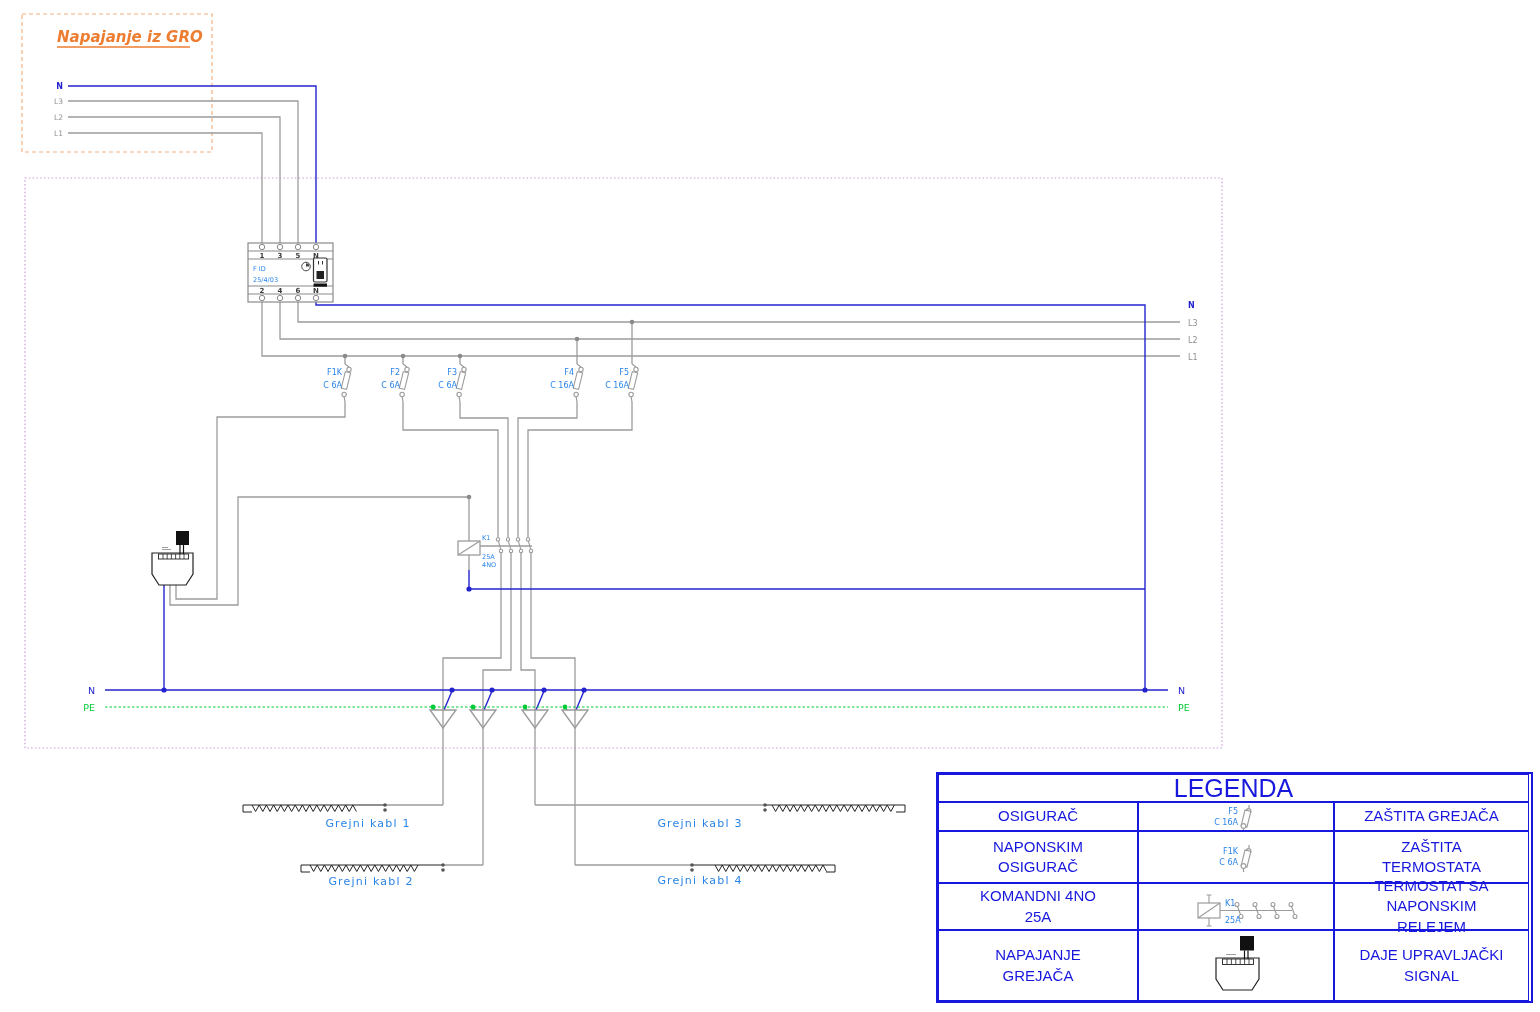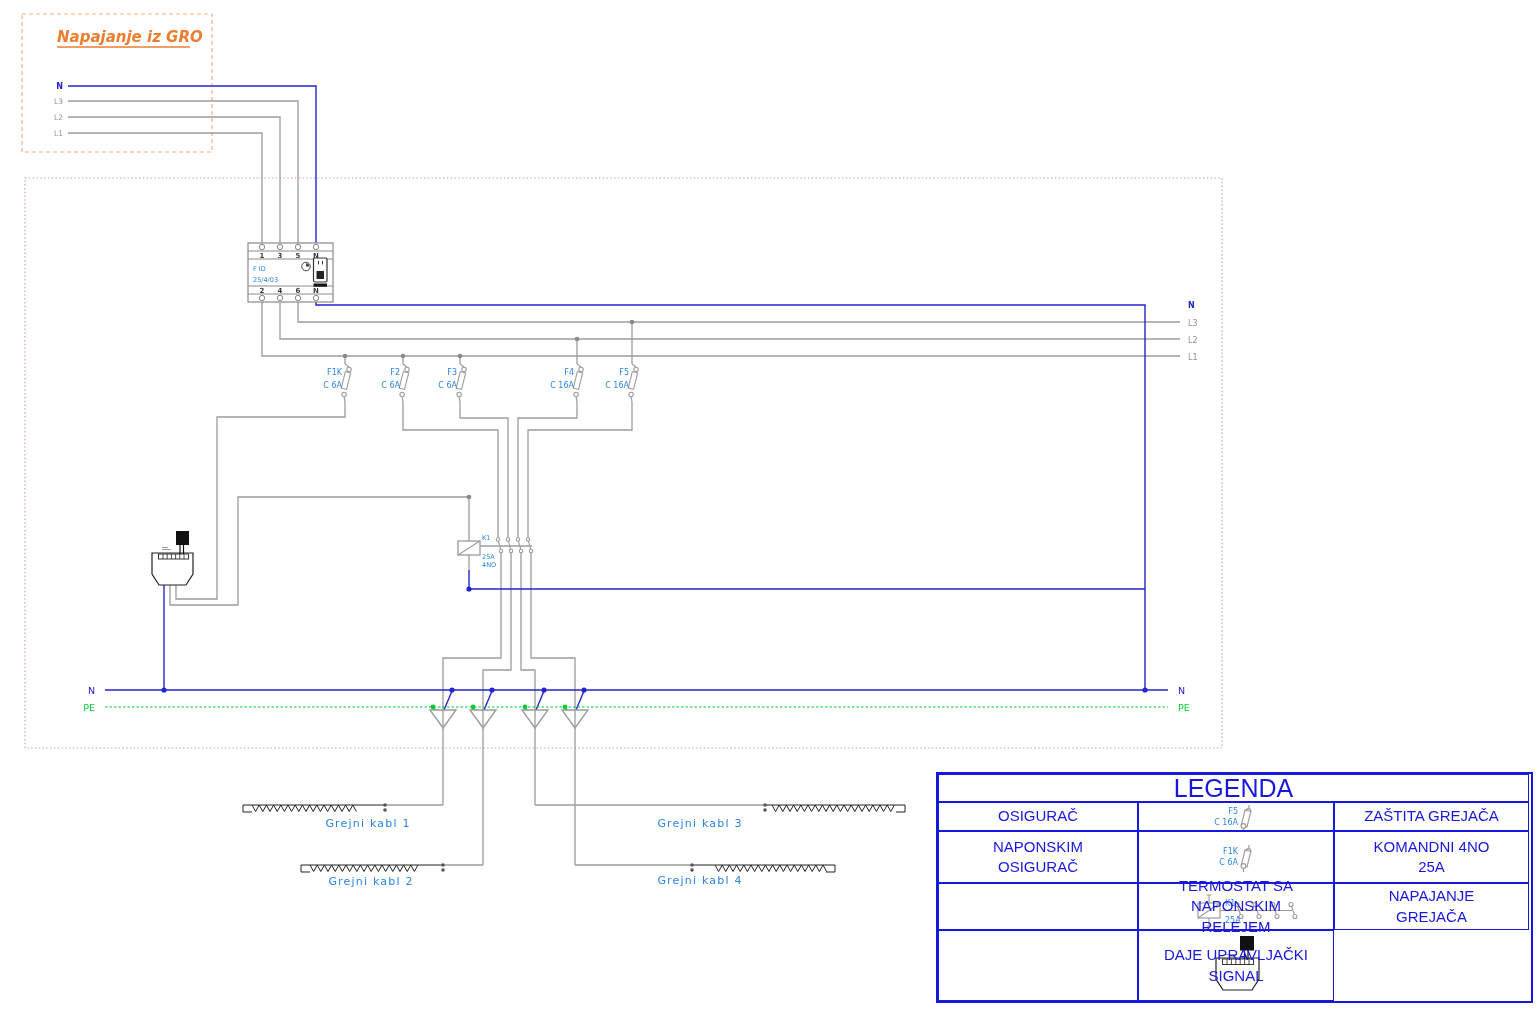--- a/index.html
+++ b/index.html
@@ -380,20 +380,22 @@
 <div id="legend">
   <div class="lg-cell lg-head">LEGENDA</div>
 
   <div class="lg-cell">OSIGURAČ</div>
   <div class="lg-cell lg-sym"></div>
   <div class="lg-cell">ZAŠTITA GREJAČA</div>
 
   <div class="lg-cell">NAPONSKIM
 OSIGURAČ</div>
   <div class="lg-cell lg-sym"></div>
+  <div class="lg-cell">ZAŠTITA
+TERMOSTATA</div>
 
   <div class="lg-cell">KOMANDNI 4NO
 25A</div>
   <div class="lg-cell lg-sym"></div>
   <div class="lg-cell">TERMOSTAT SA
 NAPONSKIM
 RELEJEM</div>
 
   <div class="lg-cell">NAPAJANJE
 GREJAČA</div>

